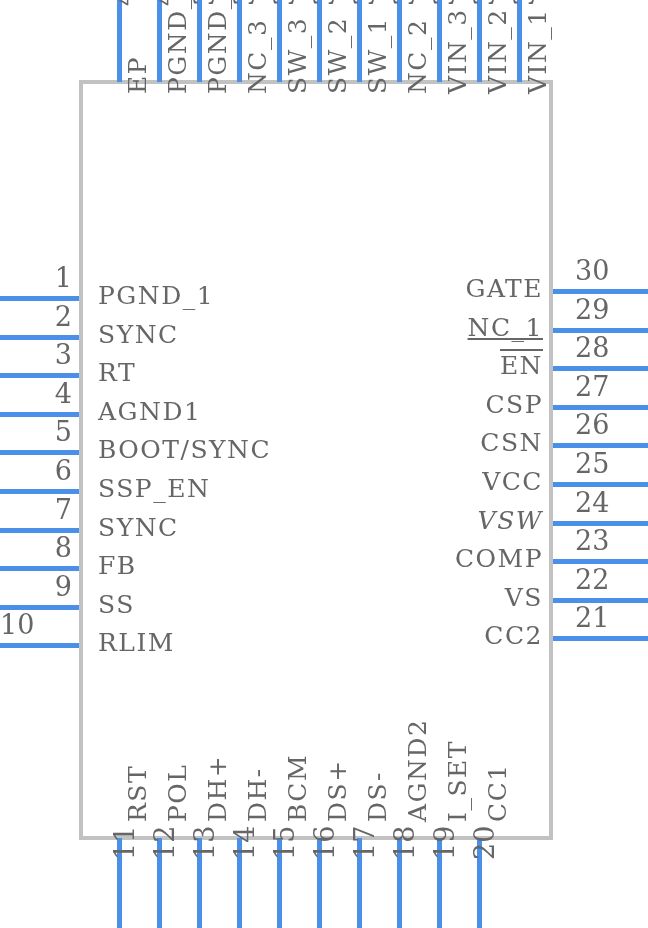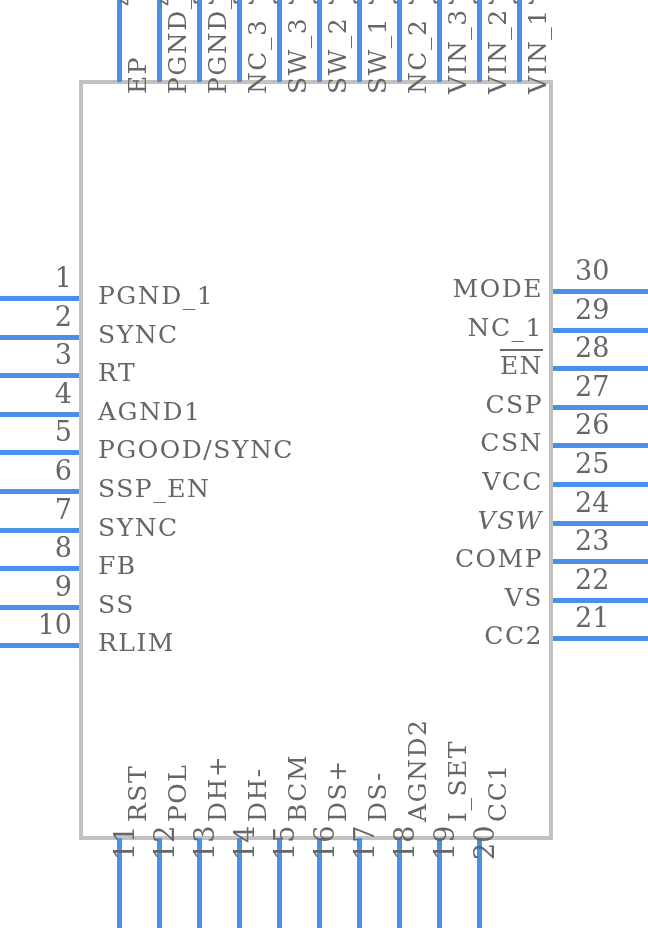--- a/index.html
+++ b/index.html
@@ -89,42 +89,42 @@
       <div class="pinnum" style="left: 0px; top: 303px; width: 72px; text-align: right;">2</div>
       <div class="pinname" style="left: 98px; top: 322px;">SYNC</div>
       <div class="lead h" style="left: 0px; top: 373px; width: 79px;"></div>
       <div class="pinnum" style="left: 0px; top: 341px; width: 72px; text-align: right;">3</div>
       <div class="pinname" style="left: 98px; top: 360px;">RT</div>
       <div class="lead h" style="left: 0px; top: 412px; width: 79px;"></div>
       <div class="pinnum" style="left: 0px; top: 380px; width: 72px; text-align: right;">4</div>
       <div class="pinname" style="left: 98px; top: 399px;">AGND1</div>
       <div class="lead h" style="left: 0px; top: 450px; width: 79px;"></div>
       <div class="pinnum" style="left: 0px; top: 418px; width: 72px; text-align: right;">5</div>
-      <div class="pinname" style="left: 98px; top: 437px;">PGOOD/SYNC</div>
+      <div class="pinname" style="left: 98px; top: 437px;">BOOT/SYNC</div>
       <div class="lead h" style="left: 0px; top: 489px; width: 79px;"></div>
       <div class="pinnum" style="left: 0px; top: 457px; width: 72px; text-align: right;">6</div>
       <div class="pinname" style="left: 98px; top: 476px;">SSP_EN</div>
       <div class="lead h" style="left: 0px; top: 528px; width: 79px;"></div>
       <div class="pinnum" style="left: 0px; top: 496px; width: 72px; text-align: right;">7</div>
       <div class="pinname" style="left: 98px; top: 515px;">SYNC</div>
       <div class="lead h" style="left: 0px; top: 566px; width: 79px;"></div>
       <div class="pinnum" style="left: 0px; top: 534px; width: 72px; text-align: right;">8</div>
       <div class="pinname" style="left: 98px; top: 553px;">FB</div>
       <div class="lead h" style="left: 0px; top: 605px; width: 79px;"></div>
       <div class="pinnum" style="left: 0px; top: 573px; width: 72px; text-align: right;">9</div>
       <div class="pinname" style="left: 98px; top: 592px;">SS</div>
       <div class="lead h" style="left: 0px; top: 643px; width: 79px;"></div>
-      <div class="pinnum" style="left: 0px; top: 611px; width: 72px; text-align: right;">10</div>
+      <div class="pinnum" style="left: 0px; top: 611px; width: 72px; text-align: left;">10</div>
       <div class="pinname" style="left: 98px; top: 630px;">RLIM</div>
       <div class="lead h" style="left: 553px; top: 289px; width: 95px;"></div>
       <div class="pinnum" style="left: 575px; top: 257px; width: 80px; text-align: left;">30</div>
-      <div class="pinname right" style="left: 323px; top: 276px; width: 220px;">MODE</div>
+      <div class="pinname right" style="left: 323px; top: 276px; width: 220px;">GATE</div>
       <div class="lead h" style="left: 553px; top: 328px; width: 95px;"></div>
       <div class="pinnum" style="left: 575px; top: 296px; width: 80px; text-align: left;">29</div>
-      <div class="pinname right" style="left: 323px; top: 315px; width: 220px;">NC_1</div>
+      <div class="pinname right" style="left: 323px; top: 315px; width: 220px; text-decoration: underline;">NC_1</div>
       <div class="lead h" style="left: 553px; top: 366px; width: 95px;"></div>
       <div class="pinnum" style="left: 575px; top: 334px; width: 80px; text-align: left;">28</div>
       <div class="pinname right" style="left: 323px; top: 353px; width: 220px;"><span class="ovl">EN</span></div>
       <div class="lead h" style="left: 553px; top: 405px; width: 95px;"></div>
       <div class="pinnum" style="left: 575px; top: 373px; width: 80px; text-align: left;">27</div>
       <div class="pinname right" style="left: 323px; top: 392px; width: 220px;">CSP</div>
       <div class="lead h" style="left: 553px; top: 443px; width: 95px;"></div>
       <div class="pinnum" style="left: 575px; top: 411px; width: 80px; text-align: left;">26</div>
       <div class="pinname right" style="left: 323px; top: 430px; width: 220px;">CSN</div>
       <div class="lead h" style="left: 553px; top: 482px; width: 95px;"></div>

